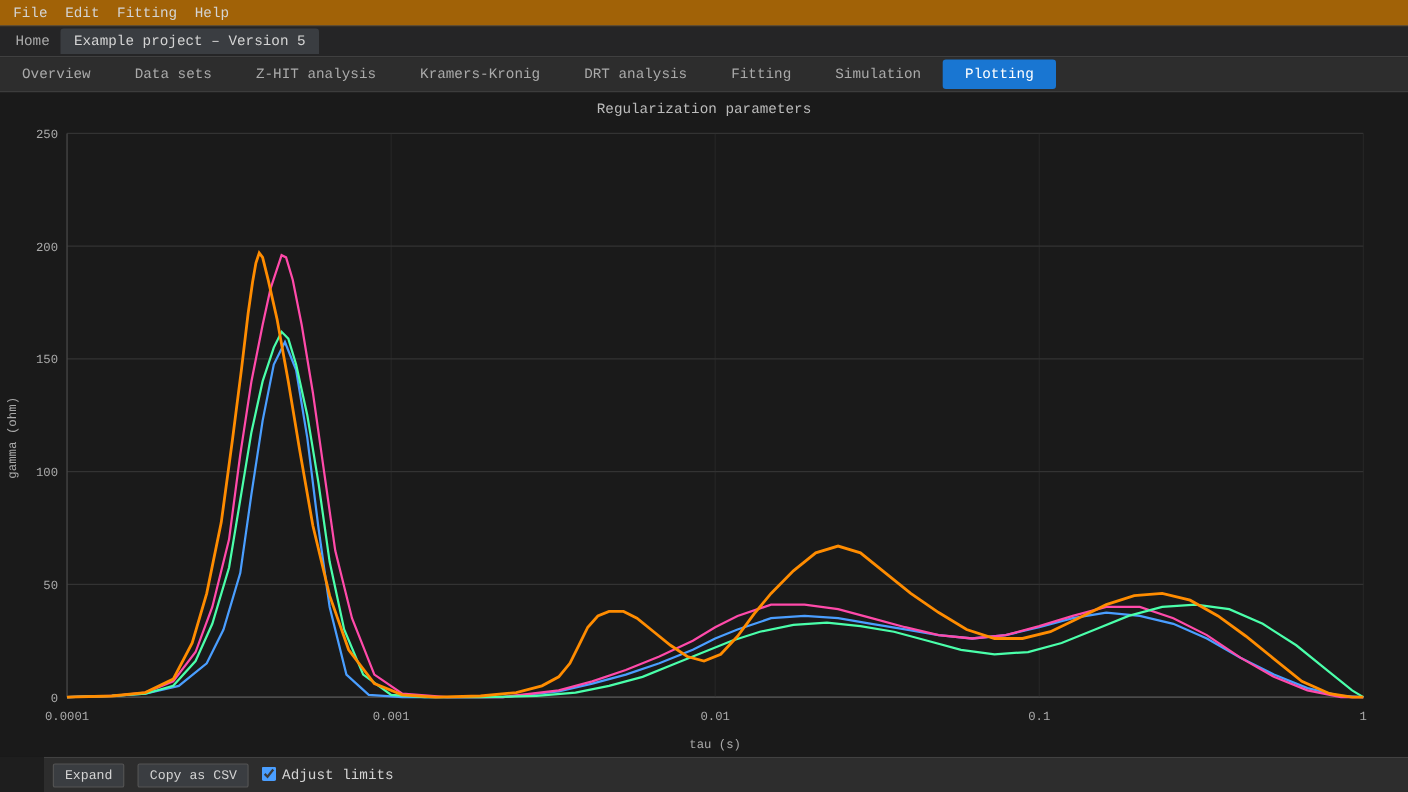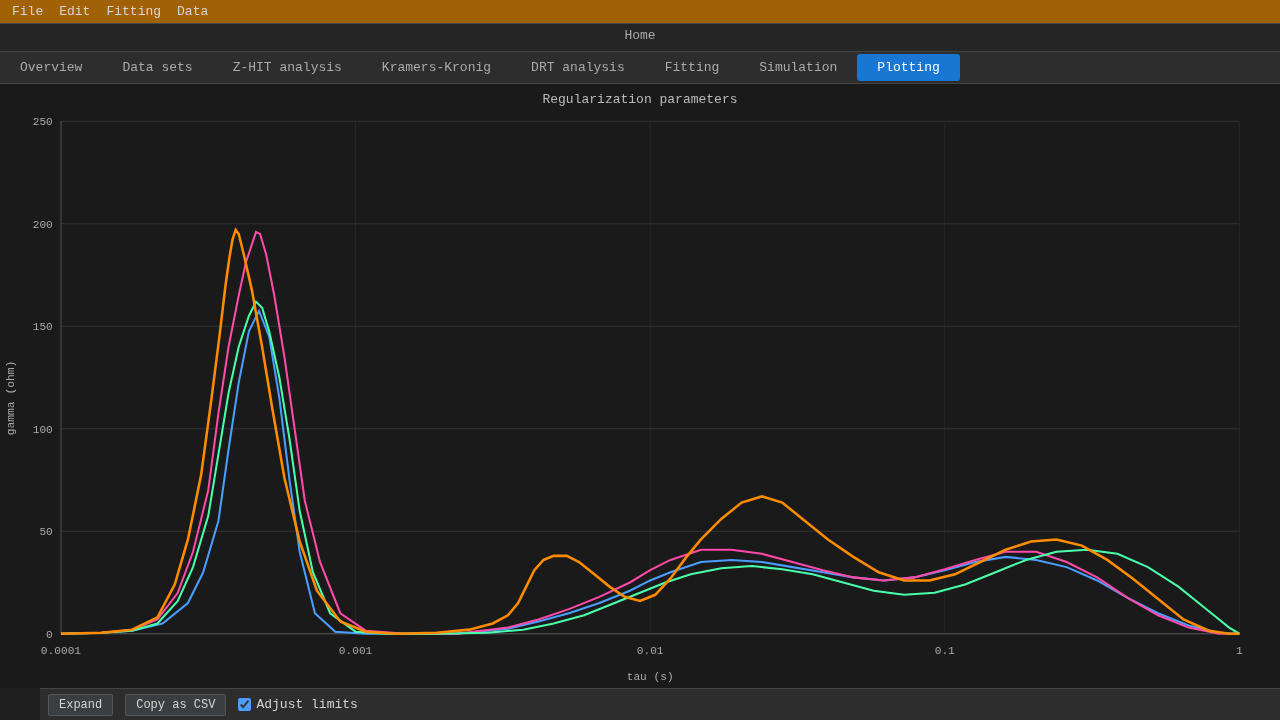--- a/index.html
+++ b/index.html
@@ -27,21 +27,20 @@
       color: #d4d4d4;
     }
     
     #projectbar {
       background: #252526;
       display: flex;
       align-items: center;
       height: 28px;
       padding: 0 4px;
       border-bottom: 1px solid #444;
-      flex-direction: column;
     }
     .home-tab {
       padding: 4px 10px;
       color: #aaa;
       cursor: pointer;
     }
     .project-tab {
       background: #3a3d41;
       padding: 4px 12px;
       color: #d4d4d4;
@@ -130,21 +129,21 @@
       background: #3a3d41;
       border: 1px solid #555;
       color: #d4d4d4;
       font-family: inherit;
       font-size: 12px;
       cursor: pointer;
       border-radius: 2px;
     }
     .checkbox-wrap {
       display: flex;
-      align-items: center;
+      align-items: flex-start;
       gap: 5px;
       cursor: pointer;
     }
     .checkbox-wrap input { accent-color: #4a9eff; }
     .axis-tick {
       font-size: 11px;
       fill: #aaa;
     }
     .grid-line {
       stroke: #333;
@@ -155,25 +154,26 @@
       stroke-width: 1;
     }
   </style>
 </head>
 <body>
 
 <div id="menubar">
   <span class="menu-item">File</span>
   <span class="menu-item">Edit</span>
   <span class="menu-item">Fitting</span>
-  <span class="menu-item">Data</span>
+  <span class="menu-item">Help</span>
 </div>
 
 <div id="projectbar">
   <span class="home-tab">Home</span>
+  <span class="project-tab">Example project – Version 5</span>
 </div>
 
 <div id="navtabs">
   <button class="nav-tab">Overview</button>
   <button class="nav-tab">Data sets</button>
   <button class="nav-tab">Z-HIT analysis</button>
   <button class="nav-tab">Kramers-Kronig</button>
   <button class="nav-tab">DRT analysis</button>
   <button class="nav-tab">Fitting</button>
   <button class="nav-tab">Simulation</button>

